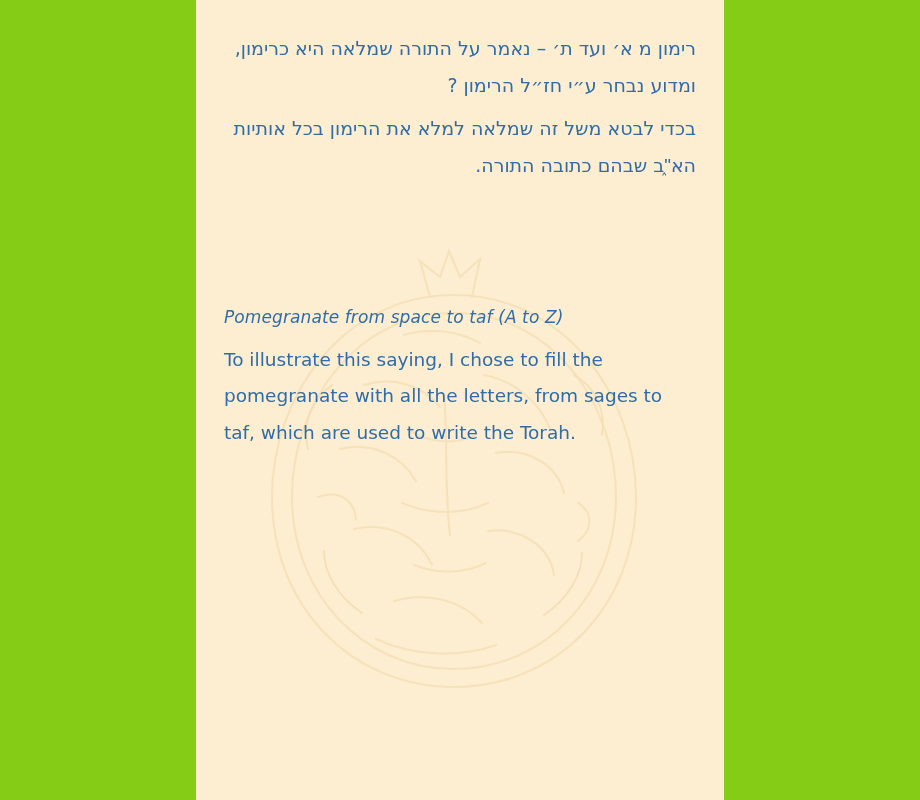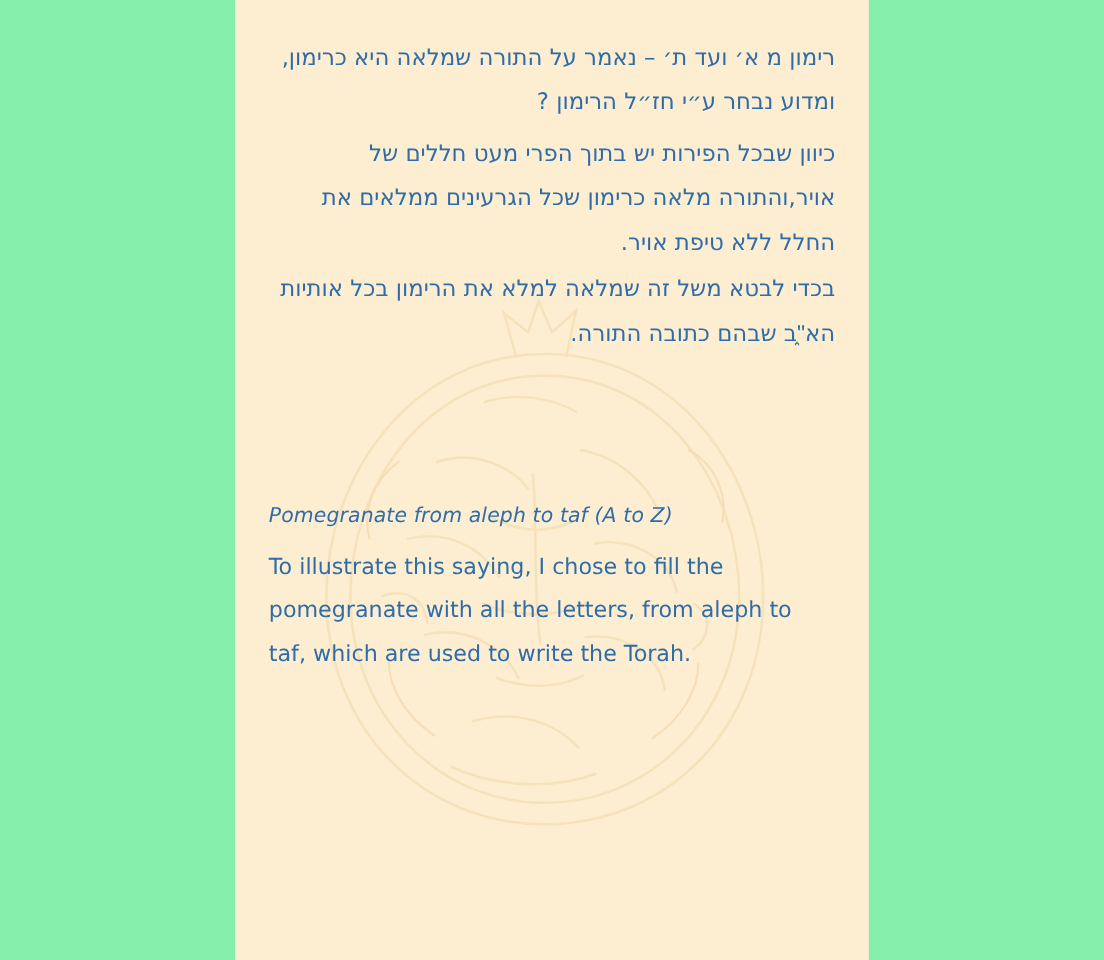--- a/index.html
+++ b/index.html
@@ -10,21 +10,21 @@
   body {
     width: 920px;
     height: 800px;
     overflow: hidden;
     font-family: "Liberation Sans", sans-serif;
   }
   .page {
     position: relative;
     width: 920px;
     height: 800px;
-    background: #86efac;
+    background: #84cc16;
   }
   .card {
     position: absolute;
     left: 196px;
     top: 0px;
     width: 528px;
     height: 800px;
     background: #fdeed2;
     overflow: hidden;
   }
@@ -120,26 +120,25 @@
         <path d="M88 150 C 66 166, 58 192, 64 214"></path>
         <path d="M300 380 C 324 364, 338 340, 338 318"></path>
         <path d="M118 378 C 94 362, 80 338, 80 316"></path>
       </g>
     </svg>
 
     <div class="content">
 
       <div class="hebrew">
         <p class="para1">רימון מ א׳ ועד ת׳ – נאמר על התורה שמלאה היא כרימון, ומדוע נבחר ע״י חז״ל הרימון ?</p>
-        <p>כיוון שבכל הפירות יש בתוך הפרי מעט חללים של אויר,והתורה מלאה כרימון שכל הגרעינים ממלאים את החלל ללא טיפת אויר.</p>
         <p>בכדי לבטא משל זה שמלאה למלא את הרימון בכל אותיות הא"֑ב שבהם כתובה התורה.</p>
       </div>
 
       <div class="gap"></div>
 
       <div class="english">
-        <p class="subtitle">Pomegranate from aleph to taf (A to Z)</p>
-        <p class="para-b">To illustrate this saying, I chose to fill the pomegranate with all the letters, from aleph to taf, which are used to write the Torah.</p>
+        <p class="subtitle">Pomegranate from space to taf (A to Z)</p>
+        <p class="para-b">To illustrate this saying, I chose to fill the pomegranate with all the letters, from sages to taf, which are used to write the Torah.</p>
       </div>
 
     </div>
   </div>
 </div>
 
 </body></html>

